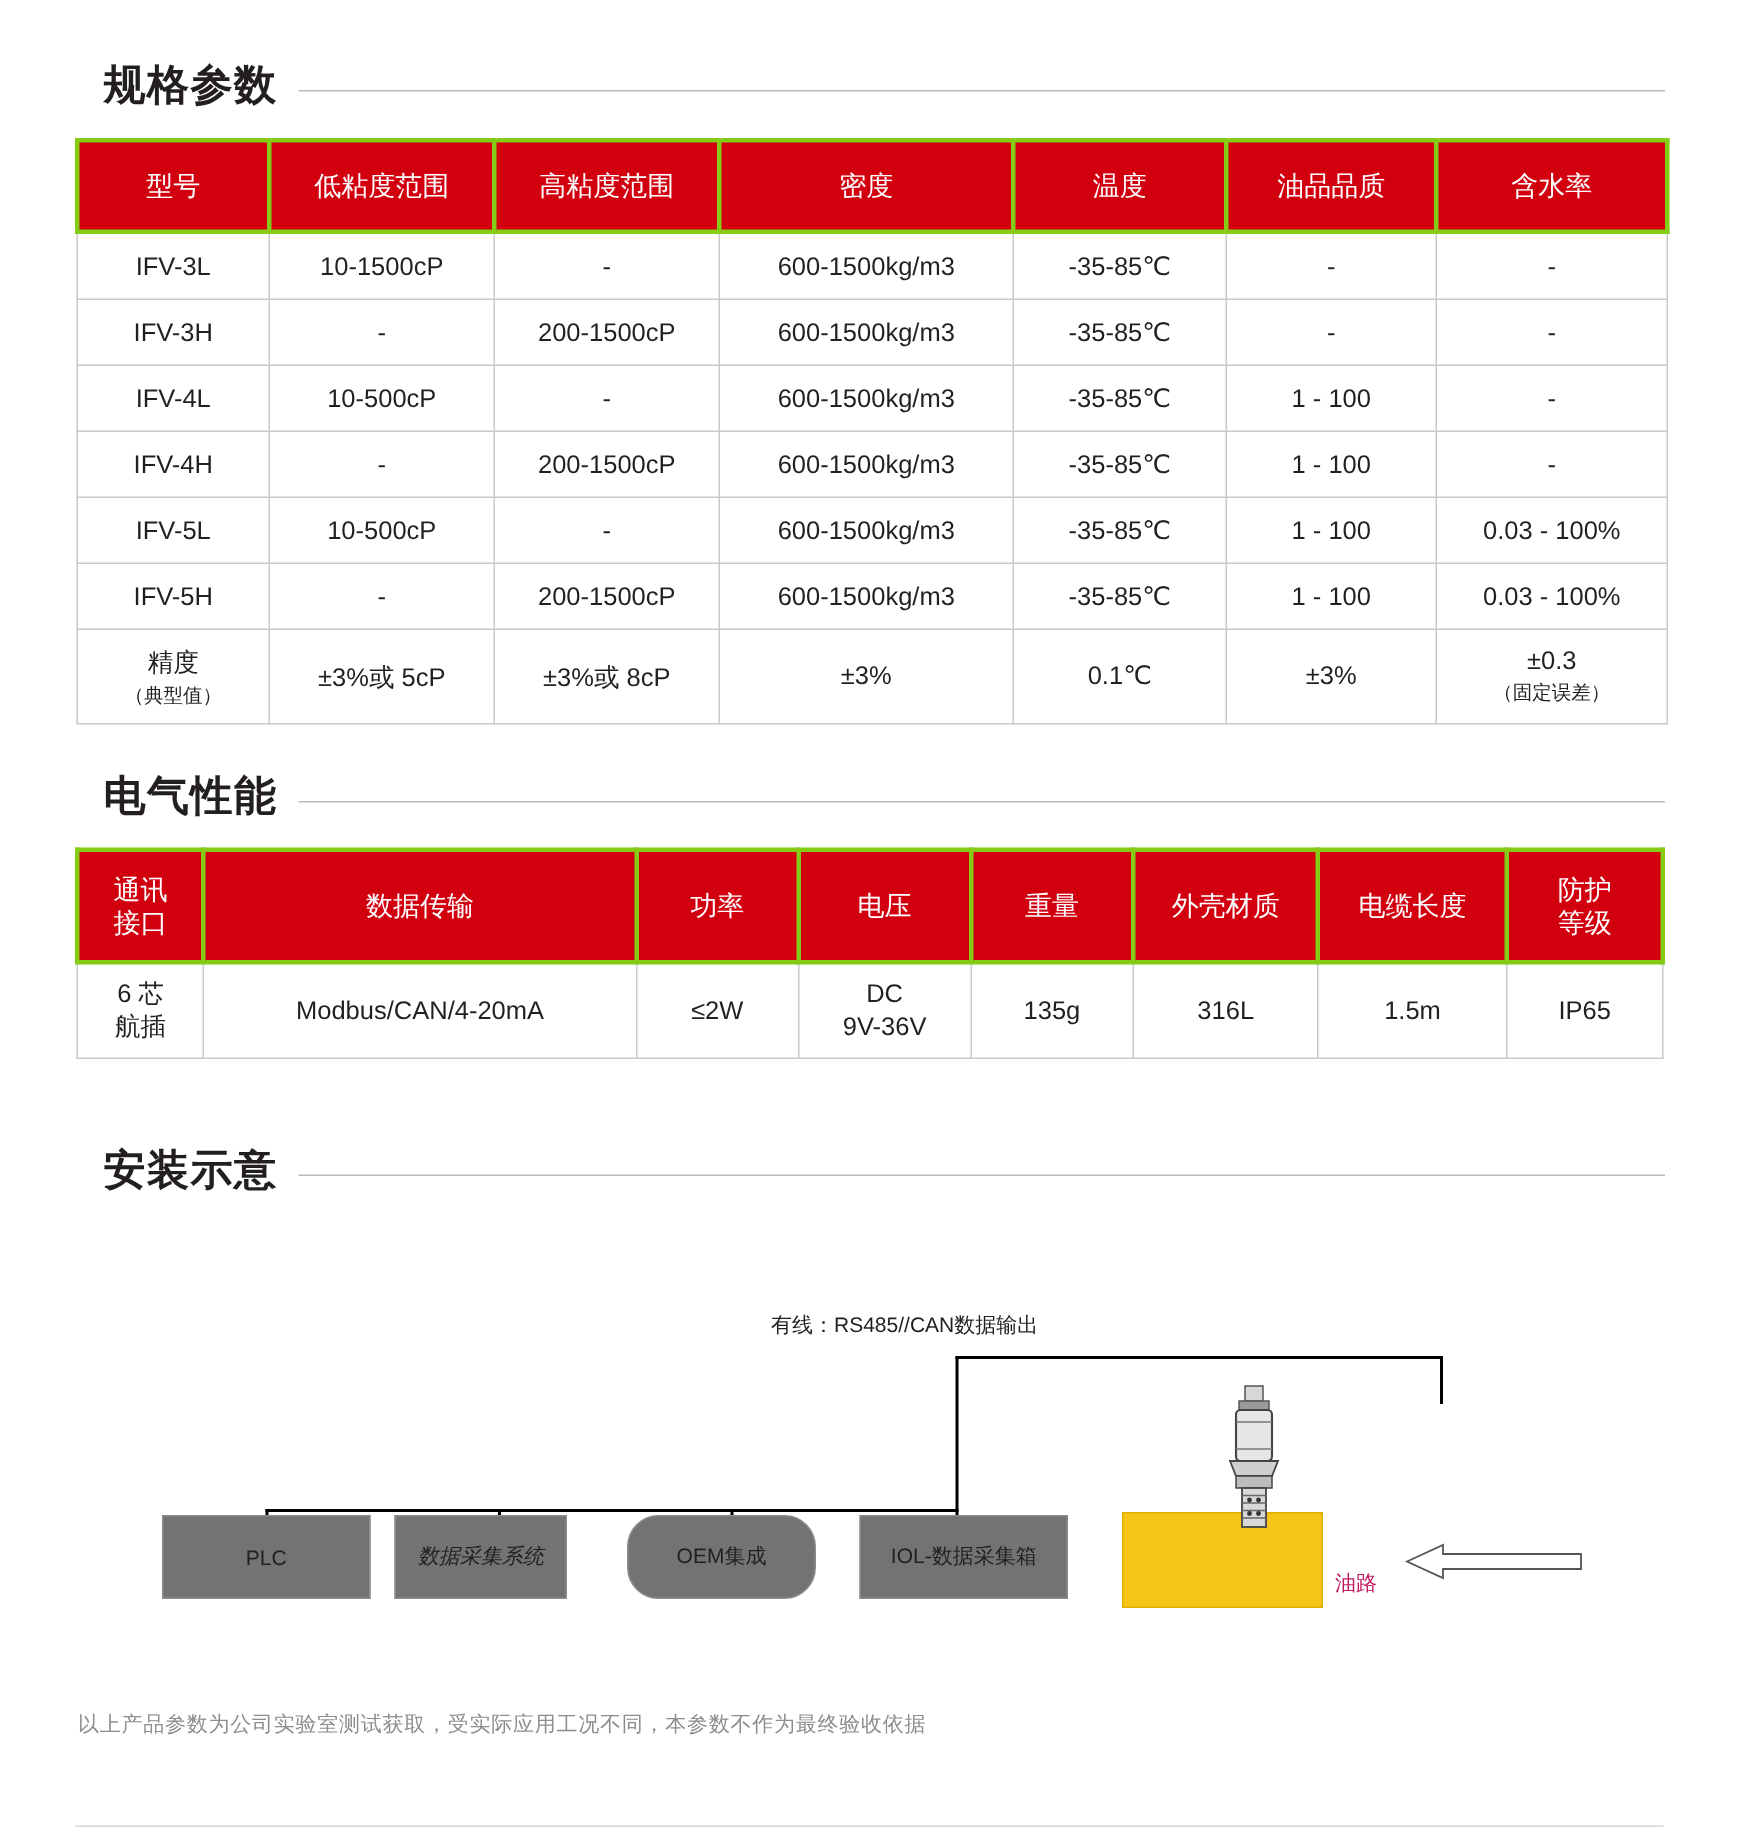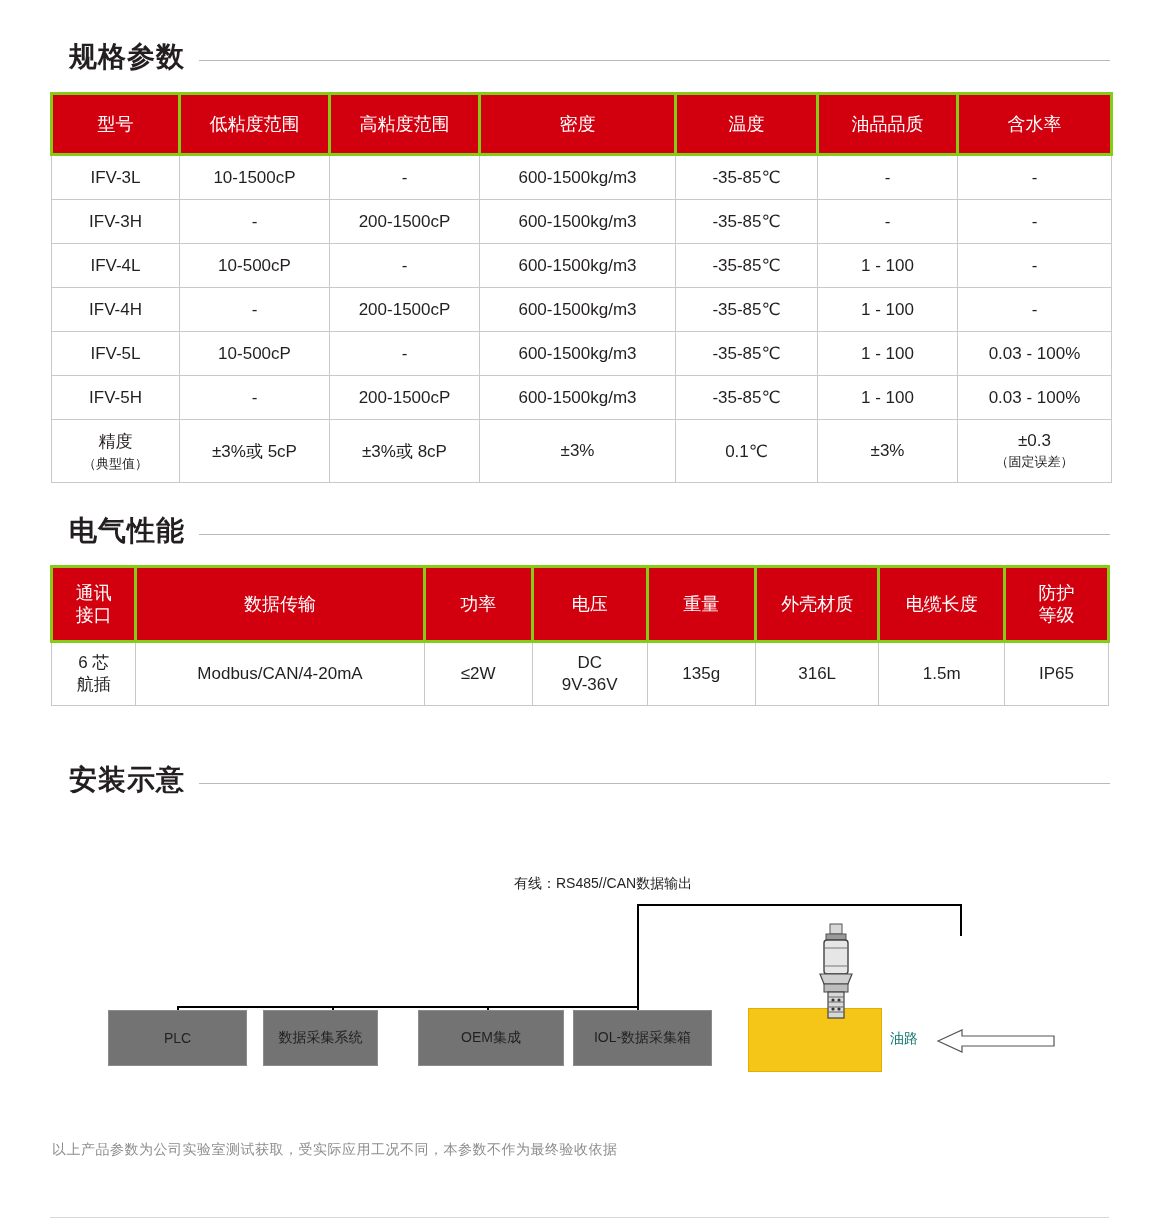--- a/index.html
+++ b/index.html
@@ -121,21 +121,22 @@
   .v-wire { width: 2px; }
 
   .oil-block {
     position: absolute;
     background: #f5c518;
     border: 1px solid #e0ae00;
   }
   .oil-label {
     position: absolute;
     font-size: 14px;
-    color: #0f766e;
+    color: #be185d;
+    margin-top: 17px;
   }
 
   .sensor {
     position: absolute;
   }
 
   .arrow-wrap {
     position: absolute;
   }
 
@@ -373,24 +374,24 @@
     <div class="wire h-wire" style="left:127px; top:144px; width:461px;"></div>
 
     <div class="wire v-wire" style="left:127px; top:144px; height:30px;"></div>
     <div class="wire v-wire" style="left:282px; top:144px; height:30px;"></div>
     <div class="wire v-wire" style="left:437px; top:144px; height:30px;"></div>
     <div class="wire v-wire" style="left:587px; top:144px; height:30px;"></div>
 
     <div class="box" style="left:58px;  top:148px; width:139px;">
       <span>PLC</span>
     </div>
-    <div class="box" style="left:213px; top:148px; width:115px;">
+    <div class="box" style="left:213px; top:148px; width:115px;font-style:italic;">
       <span>数据采集系统</span>
     </div>
-    <div class="box" style="left:368px; top:148px; width:146px;">
+    <div class="box" style="left:368px; top:148px; width:126px;border-radius:21px;">
       <span>OEM集成</span>
     </div>
     <div class="box" style="left:523px; top:148px; width:139px;">
       <span>IOL-数据采集箱</span>
     </div>
 
     <div class="oil-block" style="left:698px; top:146px; width:132px; height:62px;"></div>
 
     <svg class="sensor" style="left:756px; top:60px;" width="60" height="110" viewBox="0 0 60 110">
       <rect x="24" y="2" width="12" height="10" fill="#d7d7d7" stroke="#555" stroke-width="1"></rect>

